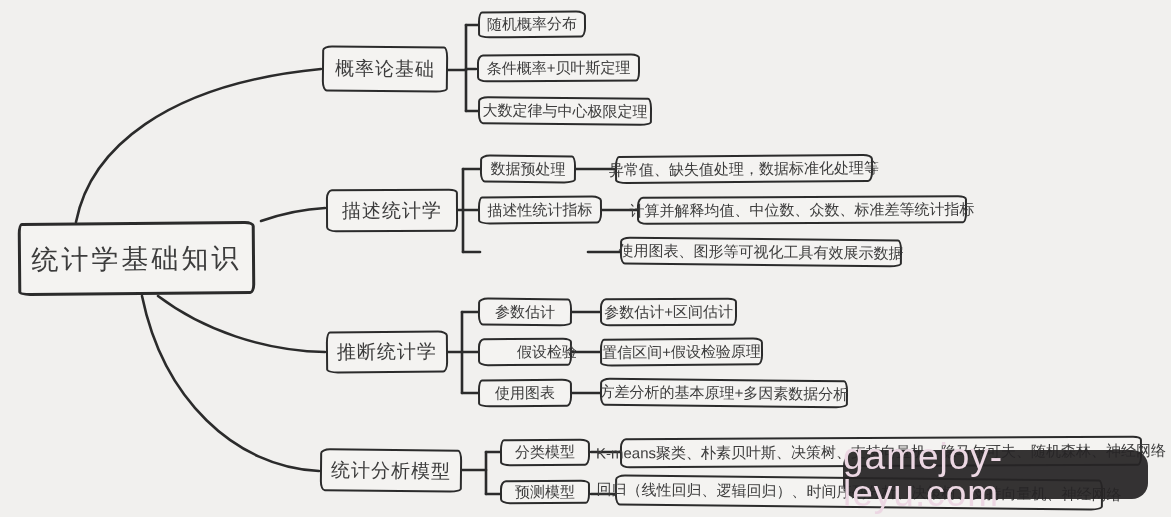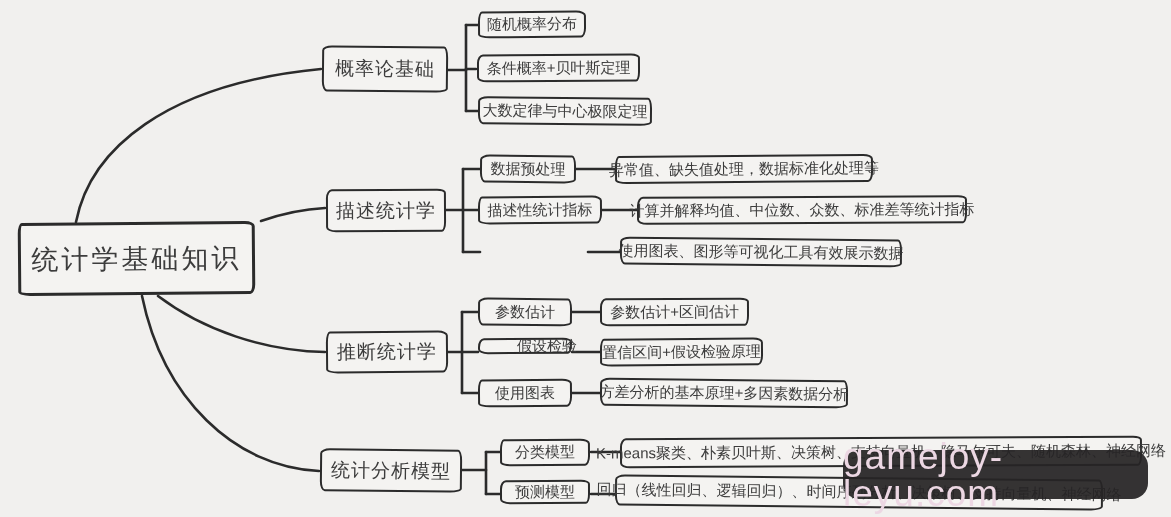--- a/index.html
+++ b/index.html
@@ -93,31 +93,31 @@
       <path d="M591,494 H615"></path>
   </svg>
 
   <div class="node root wob-a" style="left:18px;top:222px;width:237px;height:73px;">统计学基础知识</div>
 
   <div class="node branch wob-b" style="left:322px;top:46px;width:126px;height:46px;">概率论基础</div>
   <div class="node leaf wob-c" style="left:477px;top:54px;width:163px;height:28px;">条件概率+贝叶斯定理</div>
   <div class="node leaf wob-a" style="left:478px;top:11px;width:108px;height:27px;">随机概率分布</div>
   <div class="node leaf wob-b" style="left:478px;top:97px;width:174px;height:28px;">大数定律与中心极限定理</div>
 
-  <div class="node branch wob-c" style="left:326px;top:189px;width:120px;height:43px;">描述统计学</div>
+  <div class="node branch wob-c" style="left:326px;top:189px;width:132px;height:43px;">描述统计学</div>
   <div class="node leaf wob-b" style="left:480px;top:155px;width:96px;height:28px;">数据预处理</div>
   <div class="node detail wob-a" style="left:615px;top:155px;width:258px;height:28px;">异常值、缺失值处理，数据标准化处理等</div>
   <div class="node leaf wob-a" style="left:478px;top:196px;width:124px;height:28px;">描述性统计指标</div>
   <div class="node detail wob-c" style="left:637px;top:196px;width:330px;height:28px;">计算并解释均值、中位数、众数、标准差等统计指标</div>
   <div class="node detail wob-b" style="left:620px;top:238px;width:282px;height:28px;">使用图表、图形等可视化工具有效展示数据</div>
 
   <div class="node branch wob-a" style="left:326px;top:331px;width:122px;height:42px;">推断统计学</div>
   <div class="node leaf wob-b" style="left:478px;top:298px;width:94px;height:28px;">参数估计</div>
-  <div class="node detail wob-c" style="left:600px;top:298px;width:149px;height:28px;">参数估计+区间估计</div>
-  <div class="node leaf wob-c" style="left:478px;top:338px;width:94px;height:16px;padding-left:44px;">假设检验</div>
+  <div class="node detail wob-c" style="left:600px;top:298px;width:137px;height:28px;">参数估计+区间估计</div>
+  <div class="node leaf wob-c" style="left:478px;top:338px;width:94px;height:28px;padding-left:44px;">假设检验</div>
   <div class="node detail wob-a" style="left:600px;top:338px;width:163px;height:28px;">置信区间+假设检验原理</div>
   <div class="node leaf wob-a" style="left:478px;top:379px;width:94px;height:28px;">使用图表</div>
   <div class="node detail wob-b" style="left:600px;top:379px;width:248px;height:28px;">方差分析的基本原理+多因素数据分析</div>
 
   <div class="node branch wob-b" style="left:320px;top:449px;width:142px;height:43px;">统计分析模型</div>
   <div class="node leaf wob-a" style="left:500px;top:439px;width:90px;height:27px;">分类模型</div>
   <div class="node detail wob-c" style="left:620px;top:437px;width:522px;height:30px;">K-means聚类、朴素贝叶斯、决策树、支持向量机、隐马尔可夫、随机森林、神经网络</div>
   <div class="node leaf wob-c" style="left:500px;top:480px;width:90px;height:24px;">预测模型</div>
   <div class="node detail wob-b" style="left:615px;top:477px;width:488px;height:31px;">回归（线性回归、逻辑回归）、时间序列分析、决策树、支持向量机、神经网络</div>
 

